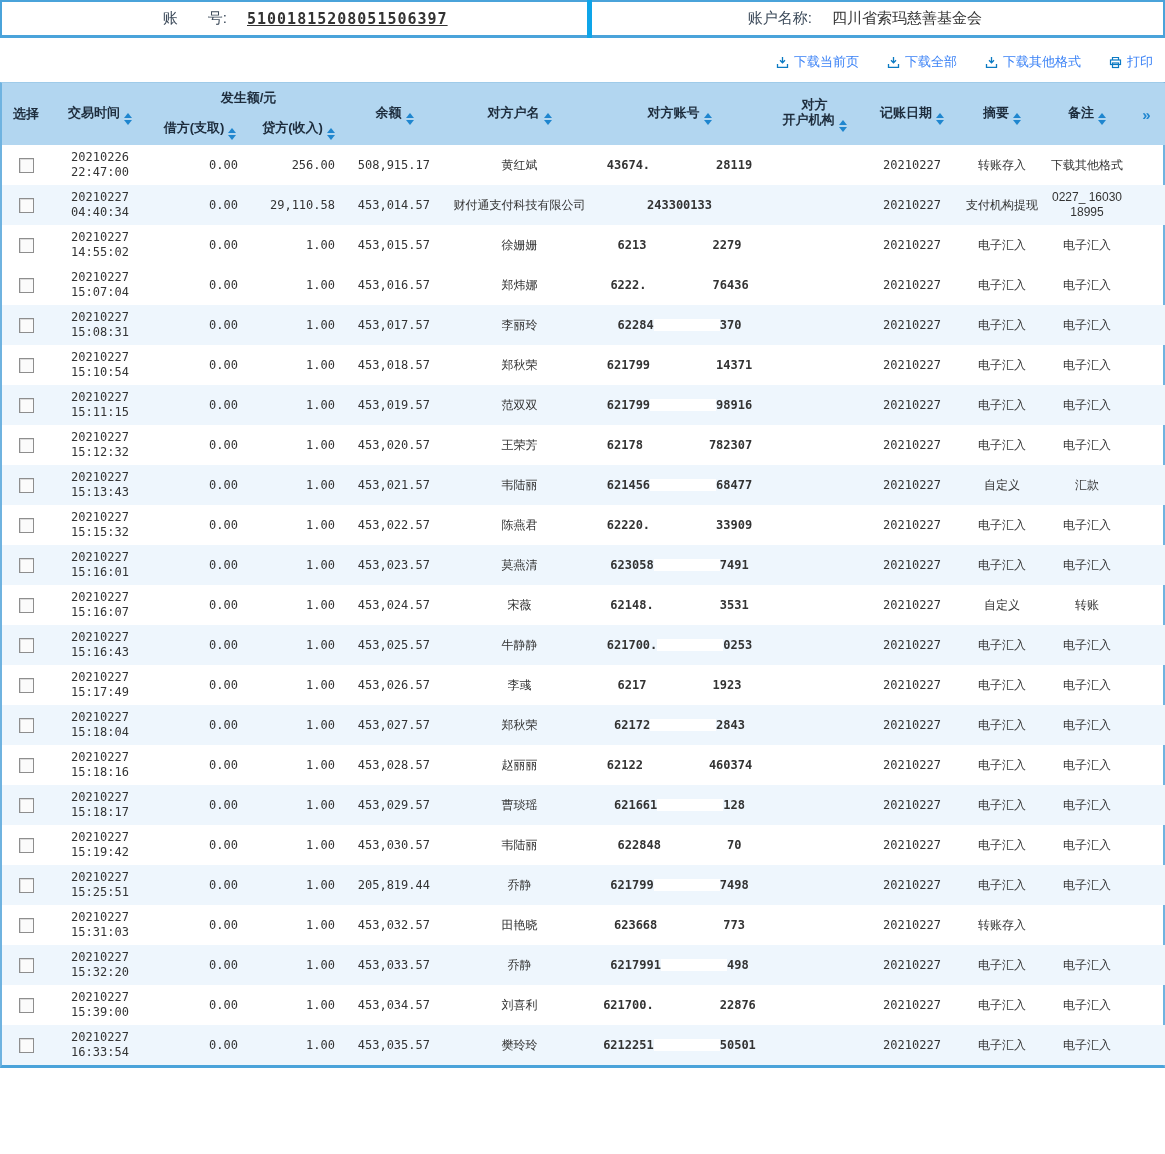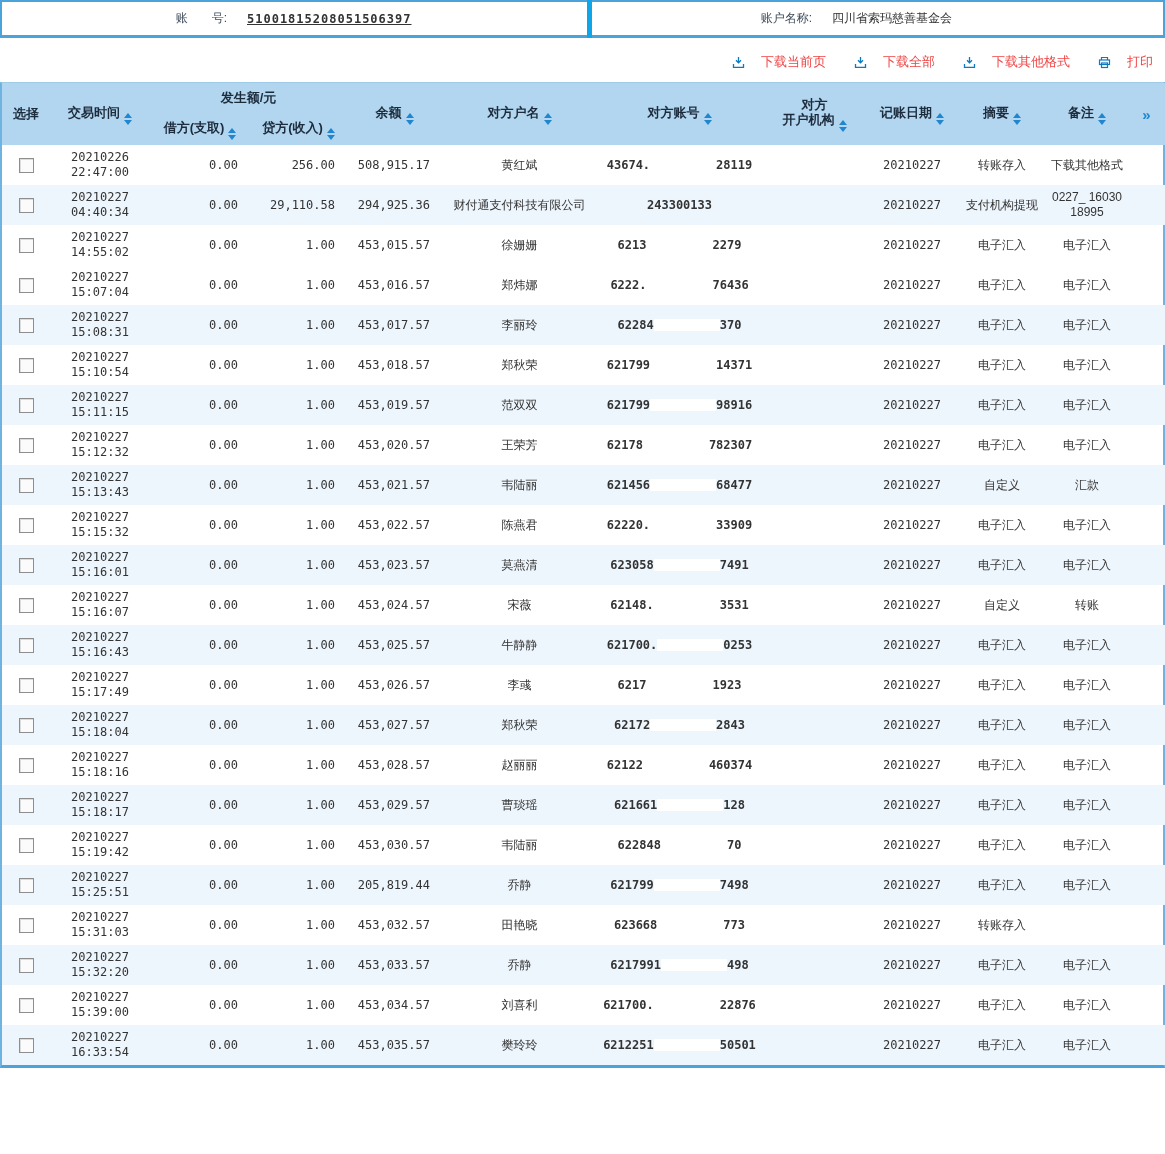--- a/index.html
+++ b/index.html
@@ -2,31 +2,31 @@
 <html><head>
 <meta charset="utf-8">
 <style>
   html,body{margin:0;padding:0;background:#fff;}
   body{width:1165px;font-family:"Liberation Sans","DejaVu Sans",sans-serif;color:#333;font-size:13px;}
   .mono{font-family:"DejaVu Sans Mono",monospace;}
   .b{font-weight:bold;}
 
   
   table.info{width:1165px;border-collapse:collapse;border:2px solid #4aa3da;border-bottom-width:3px;box-sizing:border-box;}
-  table.info td{height:33px;padding:0 10px;border-top:1px solid #bfdff2;font-size:12px;margin-top:32px;}
+  table.info td{height:33px;padding:0 10px;border-top:1px solid #bfdff2;font-size:15px;margin-top:32px;}
   table.info tr:first-child td{border-top:none;}
   table.info tr:nth-child(even) td{background:#f0f7fd;}
   td.lbl{width:215px;text-align:right;color:#3c4a5a;white-space:nowrap;}
   td.val1{width:330px;text-decoration:underline;}
   td.lbl2{width:210px;text-align:right;color:#3c4a5a;border-left:5px solid #0ea5e9;white-space:nowrap;}
   .acctnum{font-weight:bold;letter-spacing:1px;}
 
   
   .toolbar{display:flex;justify-content:flex-end;align-items:center;gap:28px;padding:15px 12px 11px 12px;font-size:13px;}
-  .link{color:#ef4444;display:inline-flex;align-items:center;gap:16px;cursor:pointer;white-space:nowrap;}
+  .link{color:#3b82f6;display:inline-flex;align-items:center;gap:5px;cursor:pointer;white-space:nowrap;}
   .link svg{display:block;}
 
   
   .gridwrap{border:2px solid #6fb3e0;border-top:1px solid #9fcbe9;border-bottom:3px solid #4aa3da;box-sizing:border-box;}
   table.grid{width:100%;border-collapse:collapse;table-layout:fixed;font-size:12px;}
   table.grid thead th{background:#b2d6f0;color:#1d2c3c;font-weight:bold;font-size:13px;padding:0;height:30px;white-space:nowrap;}
   table.grid thead tr:last-child th{height:32px;}
   .sort{display:inline-flex;flex-direction:column;gap:2px;margin-left:4px;vertical-align:-1px;}
   .sort i{display:block;width:0;height:0;border-left:4px solid transparent;border-right:4px solid transparent;}
   .sort .up{border-bottom:5px solid #1f86cf;}
@@ -178,21 +178,21 @@
     <td class="c-time">20210227</td>
     <td>转账存入</td>
     <td>下载其他格式</td>
     <td></td>
   </tr>
         <tr class="alt">
     <td><span class="cb"></span></td>
     <td class="c-time"><span>20210227</span><br><span>04:40:34</span></td>
     <td class="c-num">0.00</td>
     <td class="c-num">29,110.58</td>
-    <td class="c-num">294,925.36</td>
+    <td class="c-num">453,014.57</td>
     <td>财付通支付科技有限公司</td>
     <td class="c-acct">243300133</td>
     <td></td>
     <td class="c-time">20210227</td>
     <td>支付机构提现</td>
     <td>0227_ 16030 18995</td>
     <td></td>
   </tr>
         <tr>
     <td><span class="cb"></span></td>

